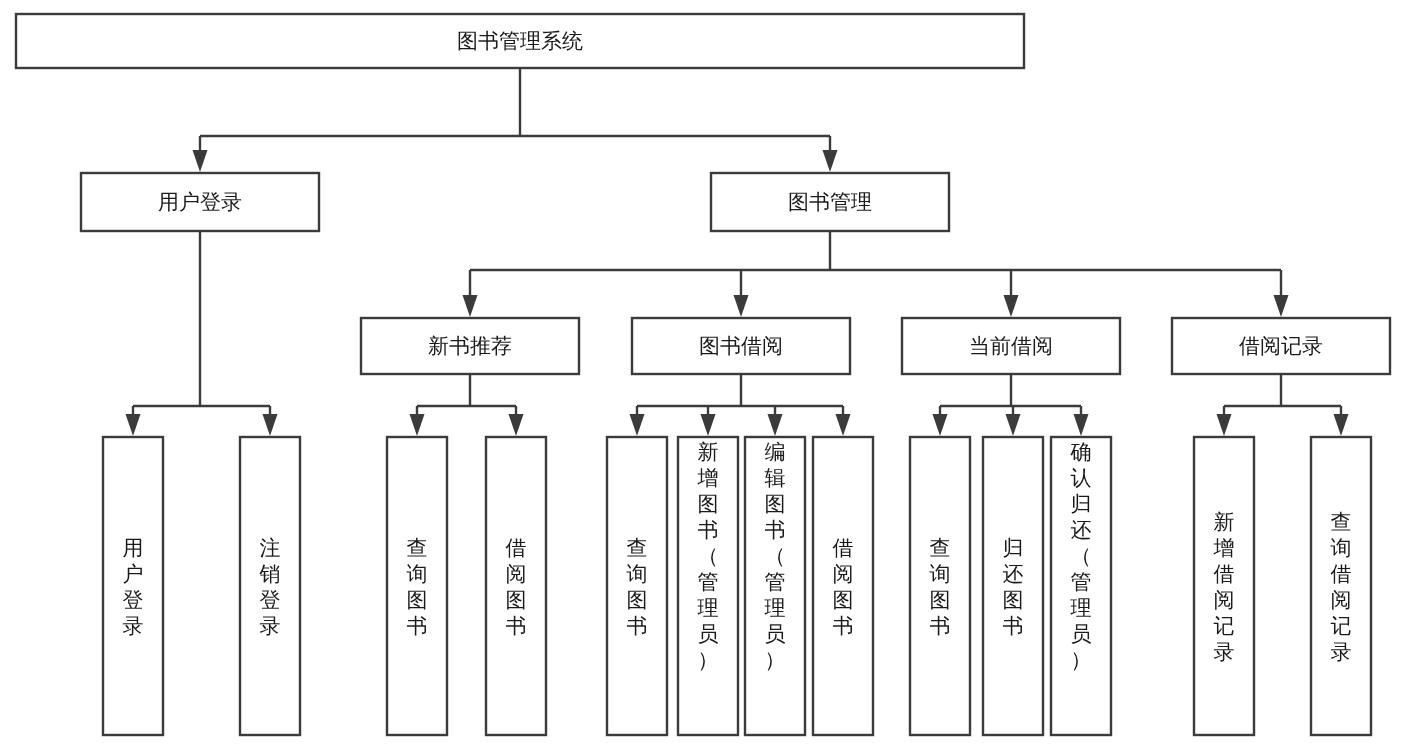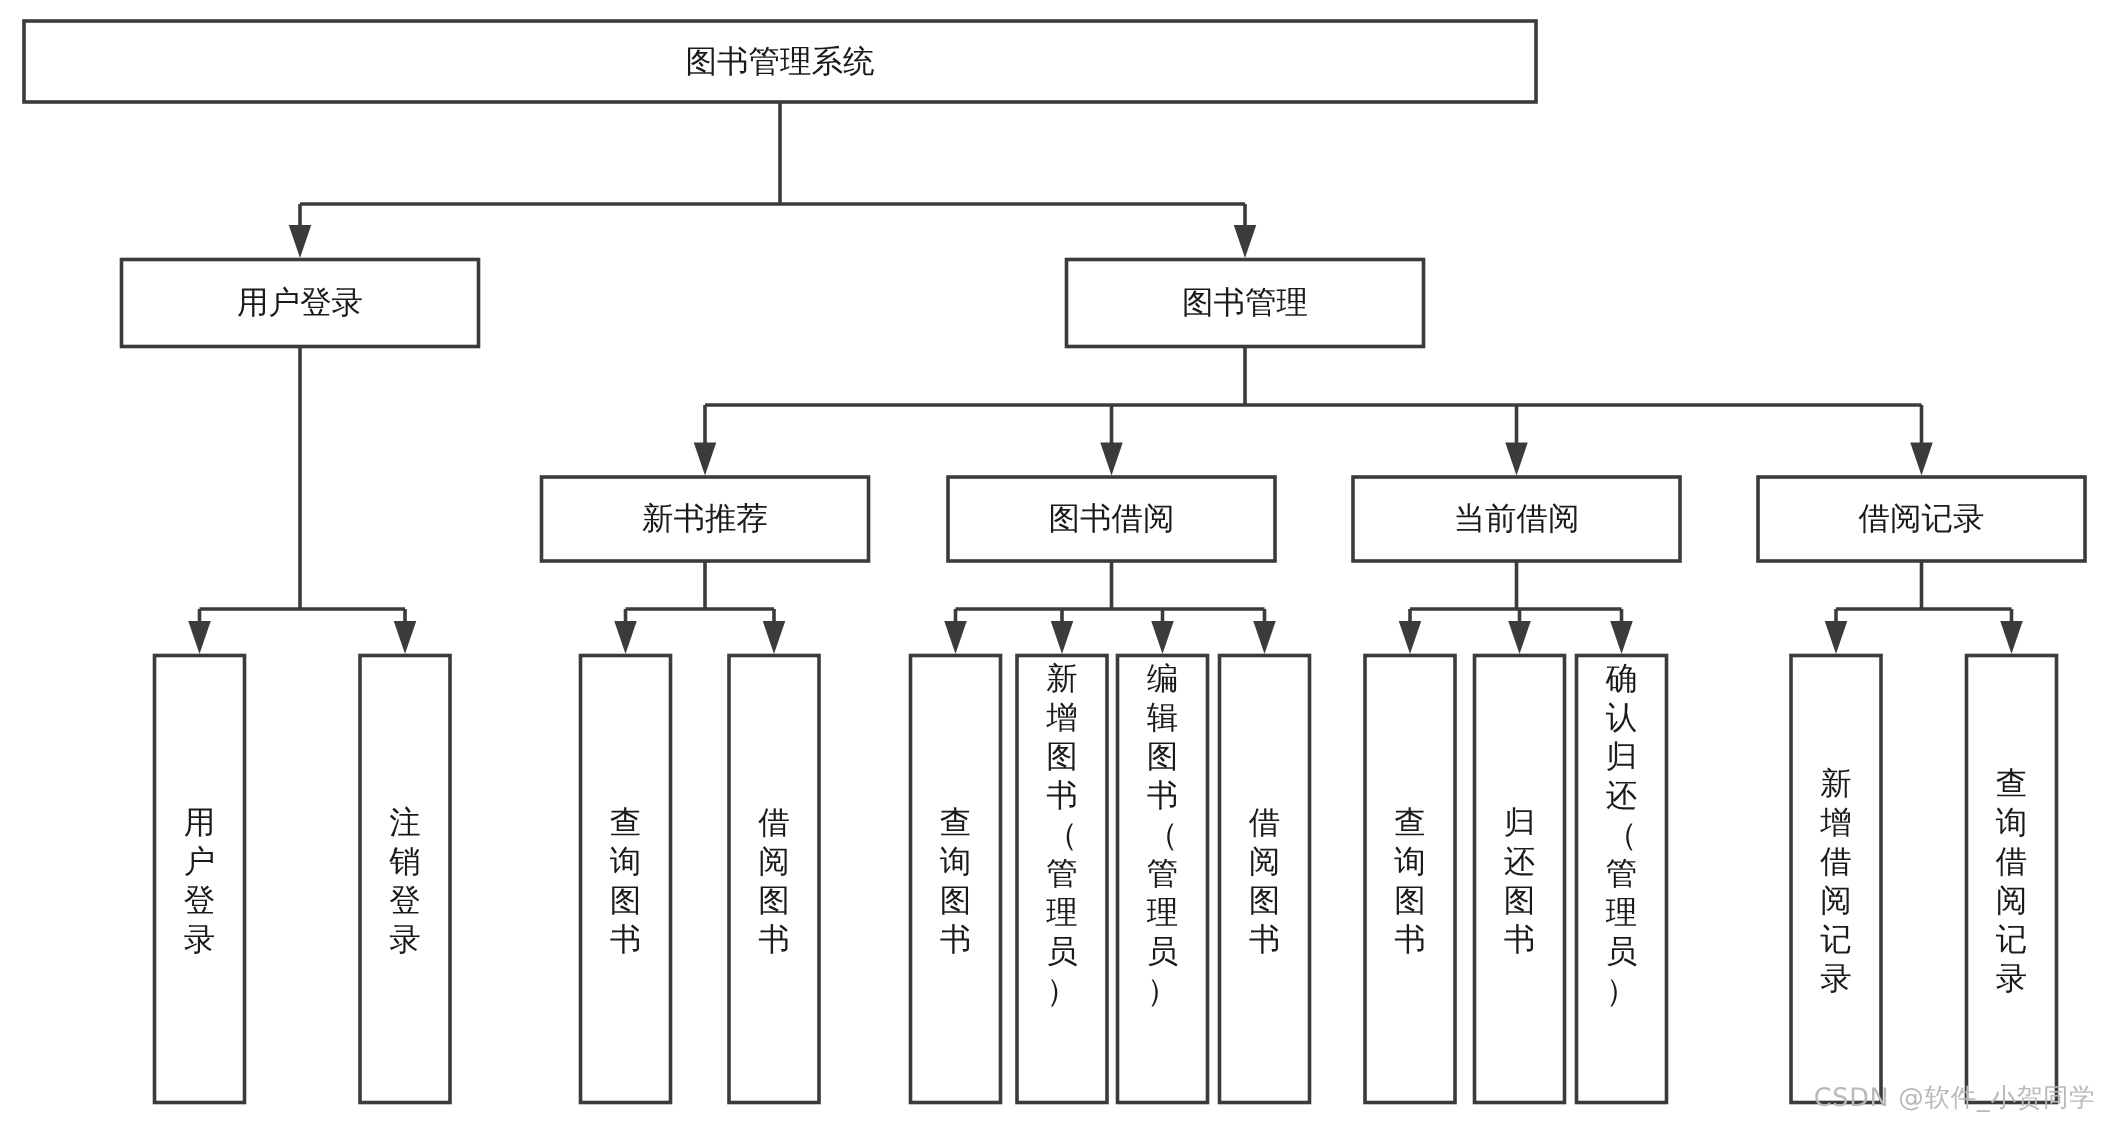--- a/index.html
+++ b/index.html
@@ -216,14 +216,13 @@
         <g>
           <rect x="1194" y="437" width="60" height="298" class="node-box"></rect>
           <text x="1224" class="node-label-v"><tspan x="1224" y="529">新</tspan><tspan x="1224" y="555">增</tspan><tspan x="1224" y="581">借</tspan><tspan x="1224" y="607">阅</tspan><tspan x="1224" y="633">记</tspan><tspan x="1224" y="659">录</tspan></text>
         </g>
         <g>
           <rect x="1311" y="437" width="60" height="298" class="node-box"></rect>
           <text x="1341" class="node-label-v"><tspan x="1341" y="529">查</tspan><tspan x="1341" y="555">询</tspan><tspan x="1341" y="581">借</tspan><tspan x="1341" y="607">阅</tspan><tspan x="1341" y="633">记</tspan><tspan x="1341" y="659">录</tspan></text>
         </g>
       </g>
   </svg>
-  <div class="watermark-text">CSDN @软件_小贺同学</div>
 </div>
 
 </body></html>

